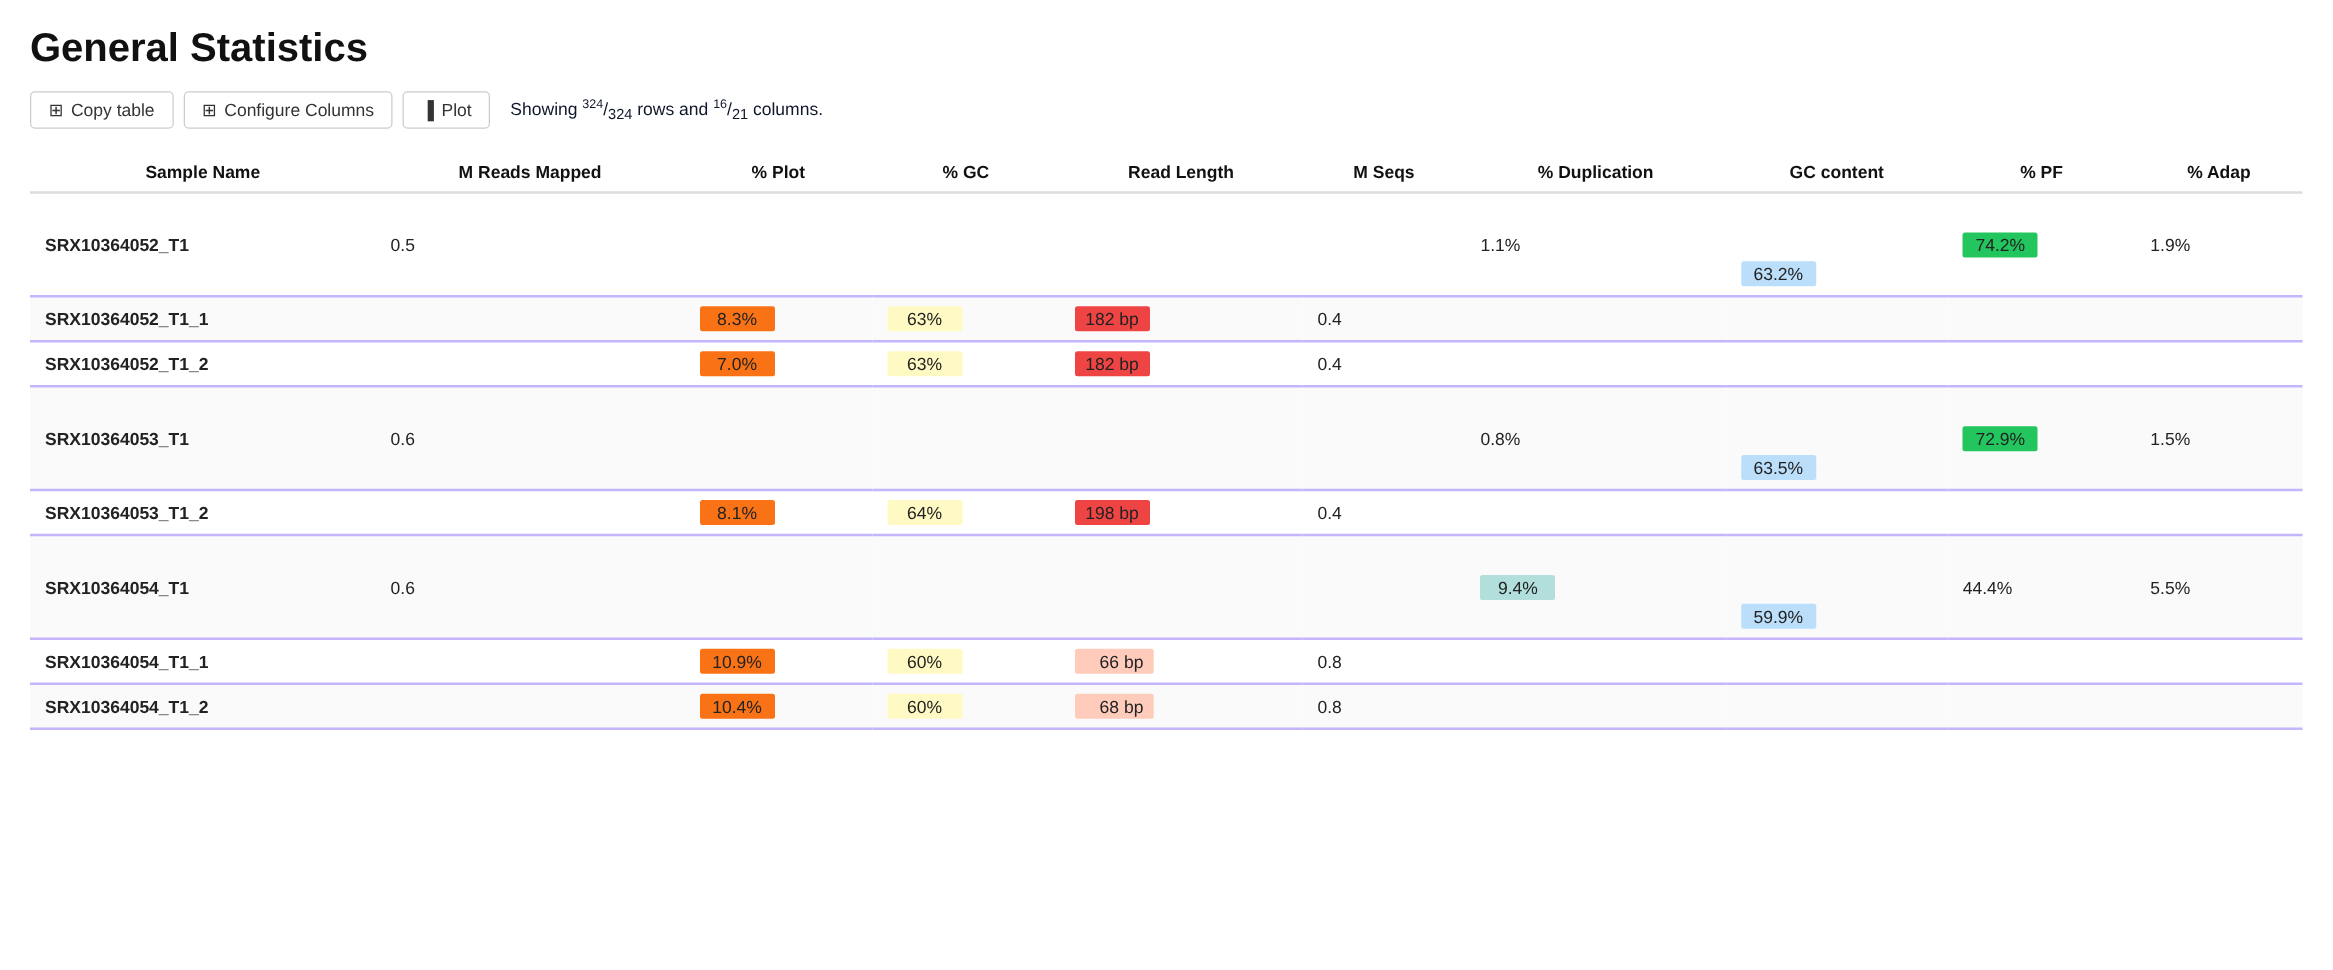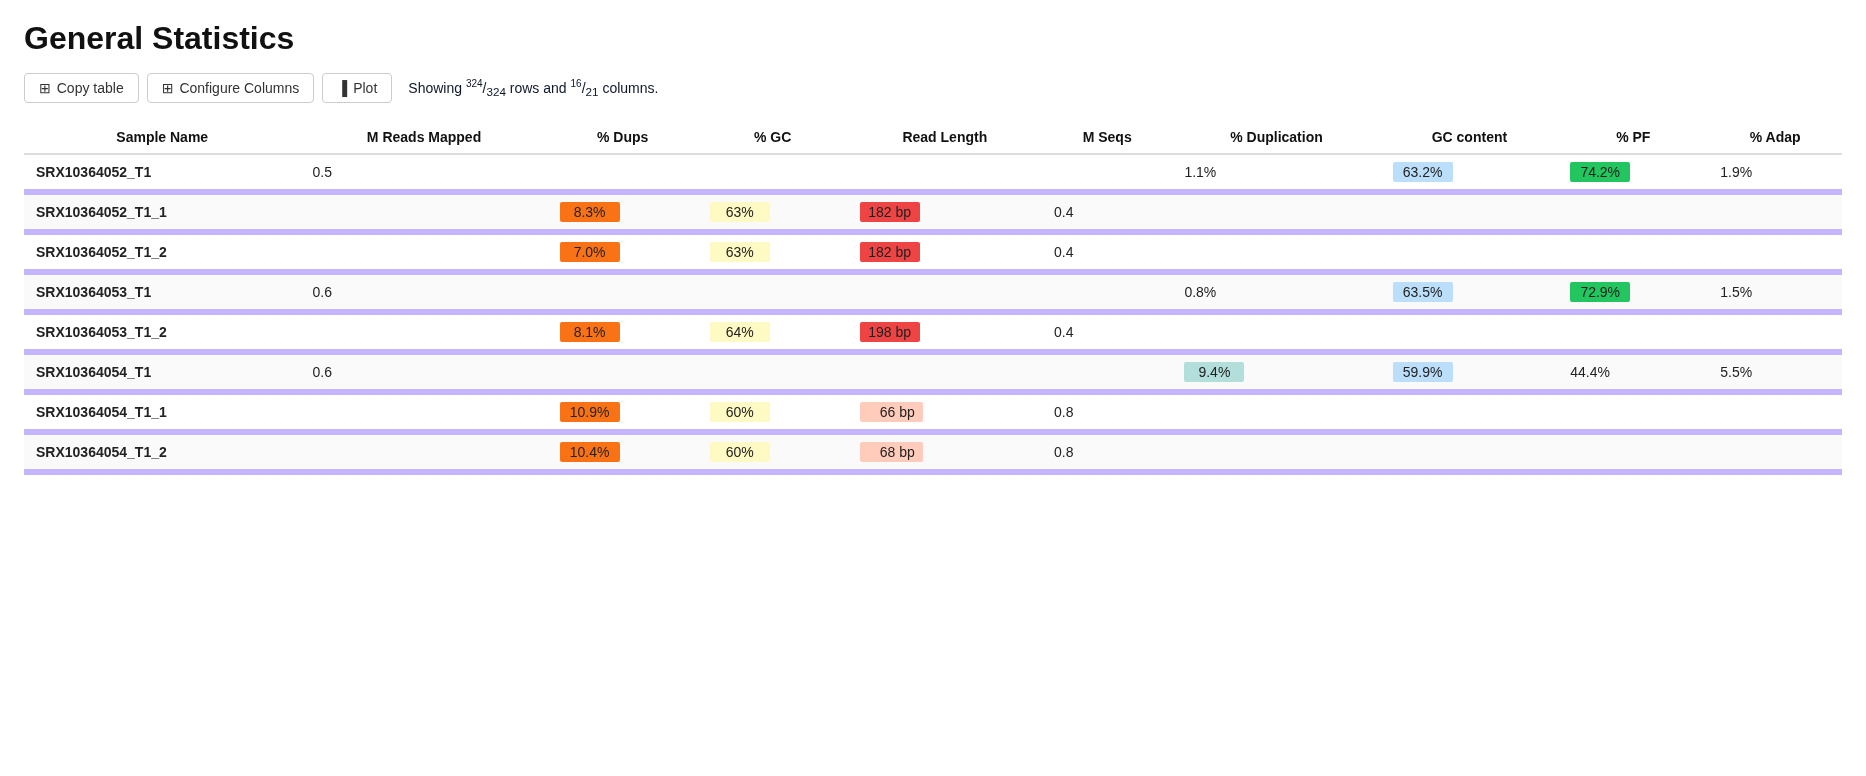--- a/index.html
+++ b/index.html
@@ -48,21 +48,21 @@
     }
     thead th {
       text-align: center;
       font-weight: 700;
       padding: 8px 12px;
       border-bottom: 2px solid #ddd;
       white-space: nowrap;
       color: #111;
     }
     tbody tr {
-      border-bottom: 6px solid #c4b5fd;
+      border-bottom: 2px solid #c4b5fd;
     }
     tbody tr:nth-child(even) { background: #fafafa; }
     tbody td {
       padding: 7px 12px;
       white-space: nowrap;
       font-weight: 400;
       color: #222;
     }
     tbody td.sample-name {
       font-weight: 700;
@@ -70,21 +70,21 @@
     .cell-bg {
       display: inline-block;
       padding: 2px 8px;
       border-radius: 2px;
       min-width: 60px;
       text-align: center;
     }
     .bg-green-light { background-color: #f97316; }
     .bg-green-mid { background-color: #ef4444; }
     .bg-yellow-light { background-color: #fff9c4; }
-    .bg-blue-light { background-color: #bbdefb; }
+    .bg-blue-light { background-color: #bbdefb; margin-top: 47px; }
     .bg-green-cell { background-color: #22c55e; }
     .bg-teal-light { background-color: #b2dfdb; }
     .bg-red-light { background-color: #ffccbc; padding-left: 20px; }
   </style>
 </head>
 <body>
 
 <h1>General Statistics</h1>
 
 <div class="toolbar">
@@ -107,21 +107,21 @@
     <sup>16</sup>/<sub>21</sub>
     <span>columns.</span>
   </span>
 </div>
 
 <table>
   <thead>
     <tr>
       <th>Sample Name</th>
       <th>M Reads Mapped</th>
-      <th>% Dups</th>
+      <th>% Plot</th>
       <th>% GC</th>
       <th>Read Length</th>
       <th>M Seqs</th>
       <th>% Duplication</th>
       <th>GC content</th>
       <th>% PF</th>
       <th>% Adap</th>
     </tr>
   </thead>
   <tbody id="table-body">

